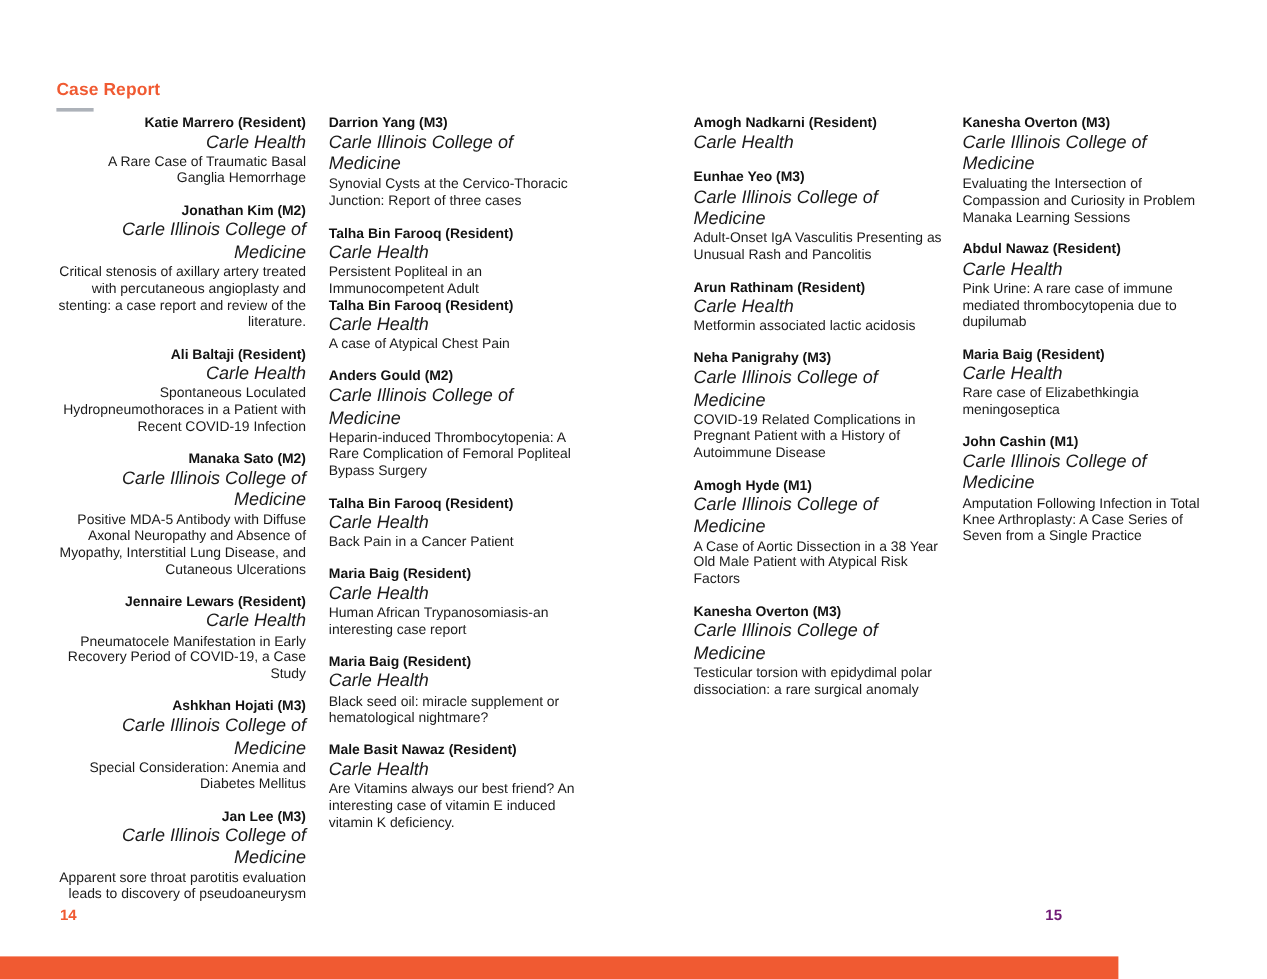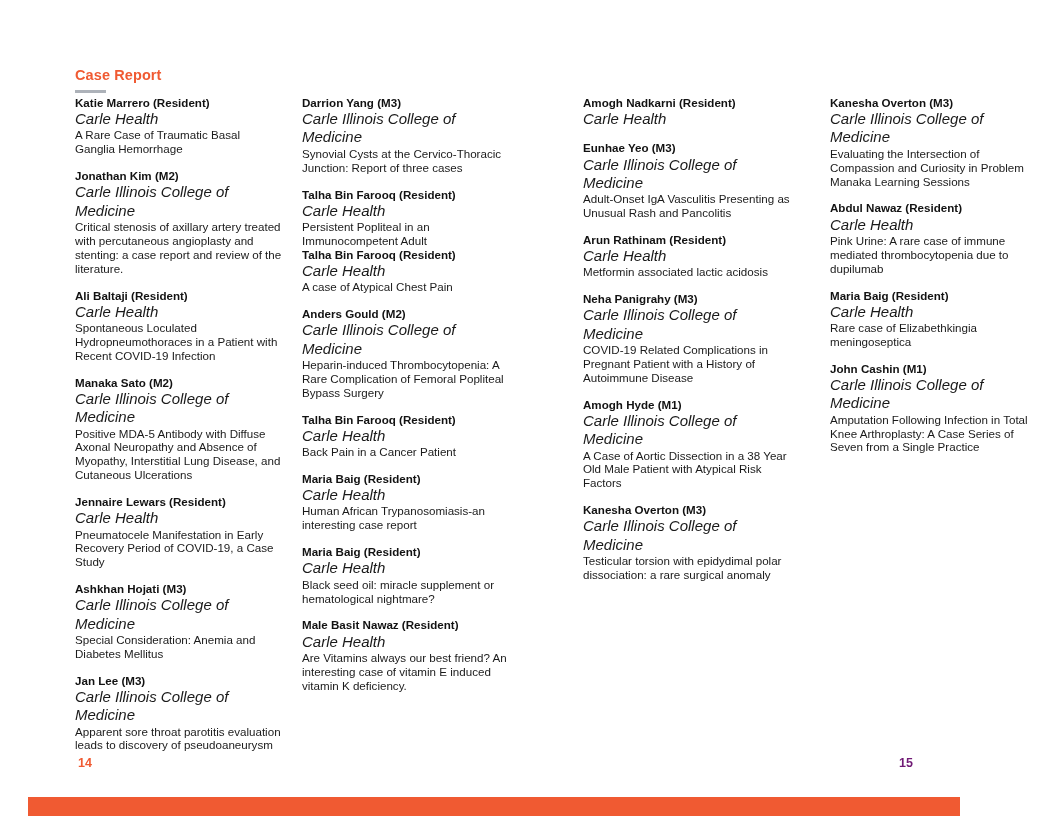--- a/index.html
+++ b/index.html
@@ -14,21 +14,20 @@
     -webkit-font-smoothing: antialiased;
     overflow: hidden;
     position: relative;
   }
 
   .page {
     position: relative;
     width: 932px;
     height: 816px;
     box-sizing: border-box;
-    margin-left: 28px;
   }
 
   
   .section-head {
     position: absolute;
     left: 47px;
     top: 68px;
   }
   .section-title {
     color: #F05A32;
@@ -50,23 +49,23 @@
   .columns {
     position: absolute;
     left: 47px;
     top: 96px;
     width: 962px;
   }
   .col {
     position: absolute;
     top: 0;
   }
-  .col-0 { left: 0px;   width: 208px; }
+  .col-0 { left: 0px;   width: 208px; text-align: right; }
   .col-1 { left: 227px; width: 212px; }
-  .col-2 { left: 508px; width: 210px; }
+  .col-2 { left: 531px; width: 210px; }
   .col-3 { left: 755px; width: 207px; }
 
   .entry {
     margin-bottom: 13px;
   }
   .entry.tight {
     margin-bottom: 0px;
   }
   .entry:last-child {
     margin-bottom: 0;

